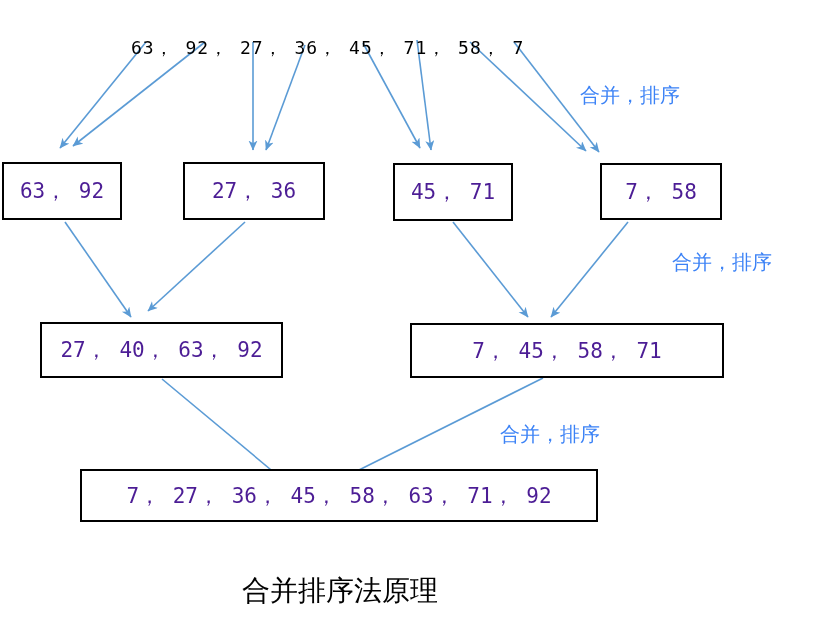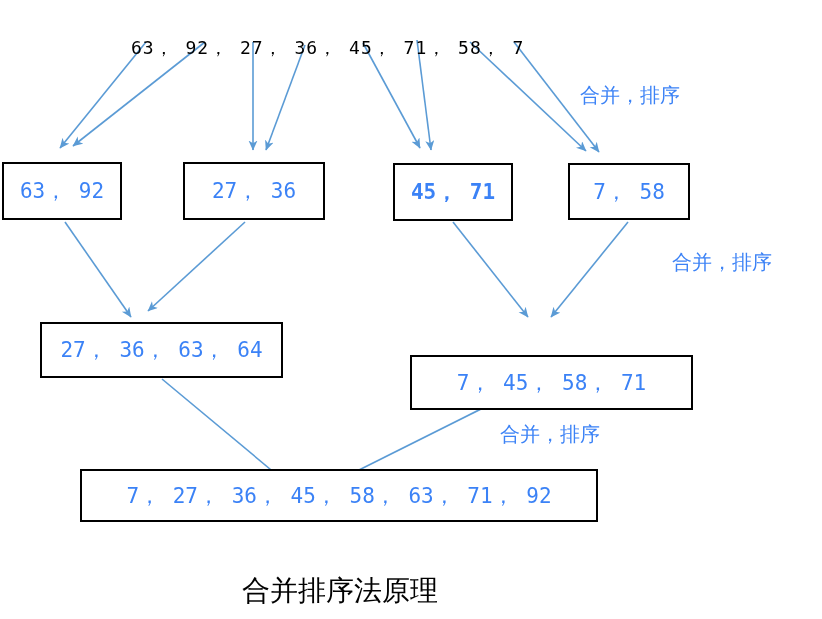--- a/index.html
+++ b/index.html
@@ -11,21 +11,21 @@
   .canvas svg line{stroke-width:1.6;fill:none;}
   .src-row{
     position:absolute;left:131px;top:4px;
     font-family:"DejaVu Sans Mono","Liberation Mono",monospace;
     font-size:18px;color:#000;letter-spacing:1px;white-space:nowrap;margin-top:32px;
   }
   .nbox{
     position:absolute;border:2px solid #000;background:#fff;
     display:flex;align-items:center;justify-content:center;
     font-family:"DejaVu Sans Mono","Liberation Mono",monospace;
-    font-size:21px;color:#3b82f6;white-space:nowrap;box-sizing:border-box;text-align:center;
+    font-size:21px;color:#4c1d95;white-space:nowrap;box-sizing:border-box;text-align:center;
   }
   .step-label{
     position:absolute;font-family:"Liberation Serif","DejaVu Serif",serif;
     font-size:20px;color:#3b82f6;white-space:nowrap;
   }
   .caption{
     position:absolute;left:242px;top:572px;
     font-family:"Liberation Serif","DejaVu Serif",serif;
     font-size:28px;color:#000;white-space:nowrap;
   }
@@ -54,25 +54,25 @@
     <line x1="453" y1="222" x2="528" y2="317" marker-end="url(#arr)" stroke="#5B9BD5"></line>
     <line x1="628" y1="222" x2="551" y2="317" marker-end="url(#arr)" stroke="#5B9BD5"></line>
     <line x1="162" y1="379" x2="294" y2="489" marker-end="url(#arr)" stroke="#5B9BD5"></line>
     <line x1="543" y1="378" x2="321" y2="489" marker-end="url(#arr)" stroke="#5B9BD5"></line>
   </svg>
 
   <div class="src-row">63， 92， 27， 36， 45， 71， 58， 7</div>
 
   <div class="nbox" style="left:2px;top:162px;width:120px;height:58px;">63， 92</div>
   <div class="nbox" style="left:183px;top:162px;width:142px;height:58px;">27， 36</div>
-  <div class="nbox" style="left:393px;top:163px;width:120px;height:58px;font-weight:bold;">45， 71</div>
-  <div class="nbox" style="left:568px;top:163px;width:122px;height:57px;">7， 58</div>
+  <div class="nbox" style="left:393px;top:163px;width:120px;height:58px;">45， 71</div>
+  <div class="nbox" style="left:600px;top:163px;width:122px;height:57px;">7， 58</div>
 
-  <div class="nbox" style="left:40px;top:322px;width:243px;height:56px;">27， 36， 63， 64</div>
-  <div class="nbox" style="left:410px;top:323px;width:283px;height:55px;margin-top:32px;">7， 45， 58， 71</div>
+  <div class="nbox" style="left:40px;top:322px;width:243px;height:56px;">27， 40， 63， 92</div>
+  <div class="nbox" style="left:410px;top:323px;width:314px;height:55px;">7， 45， 58， 71</div>
 
   <div class="nbox" style="left:80px;top:469px;width:518px;height:53px;">7， 27， 36， 45， 58， 63， 71， 92</div>
 
   <div class="step-label" style="left:580px;top:82px;">合并，排序</div>
   <div class="step-label" style="left:672px;top:249px;">合并，排序</div>
   <div class="step-label" style="left:500px;top:421px;">合并，排序</div>
 
   <div class="caption">合并排序法原理</div>
 
 </div>

